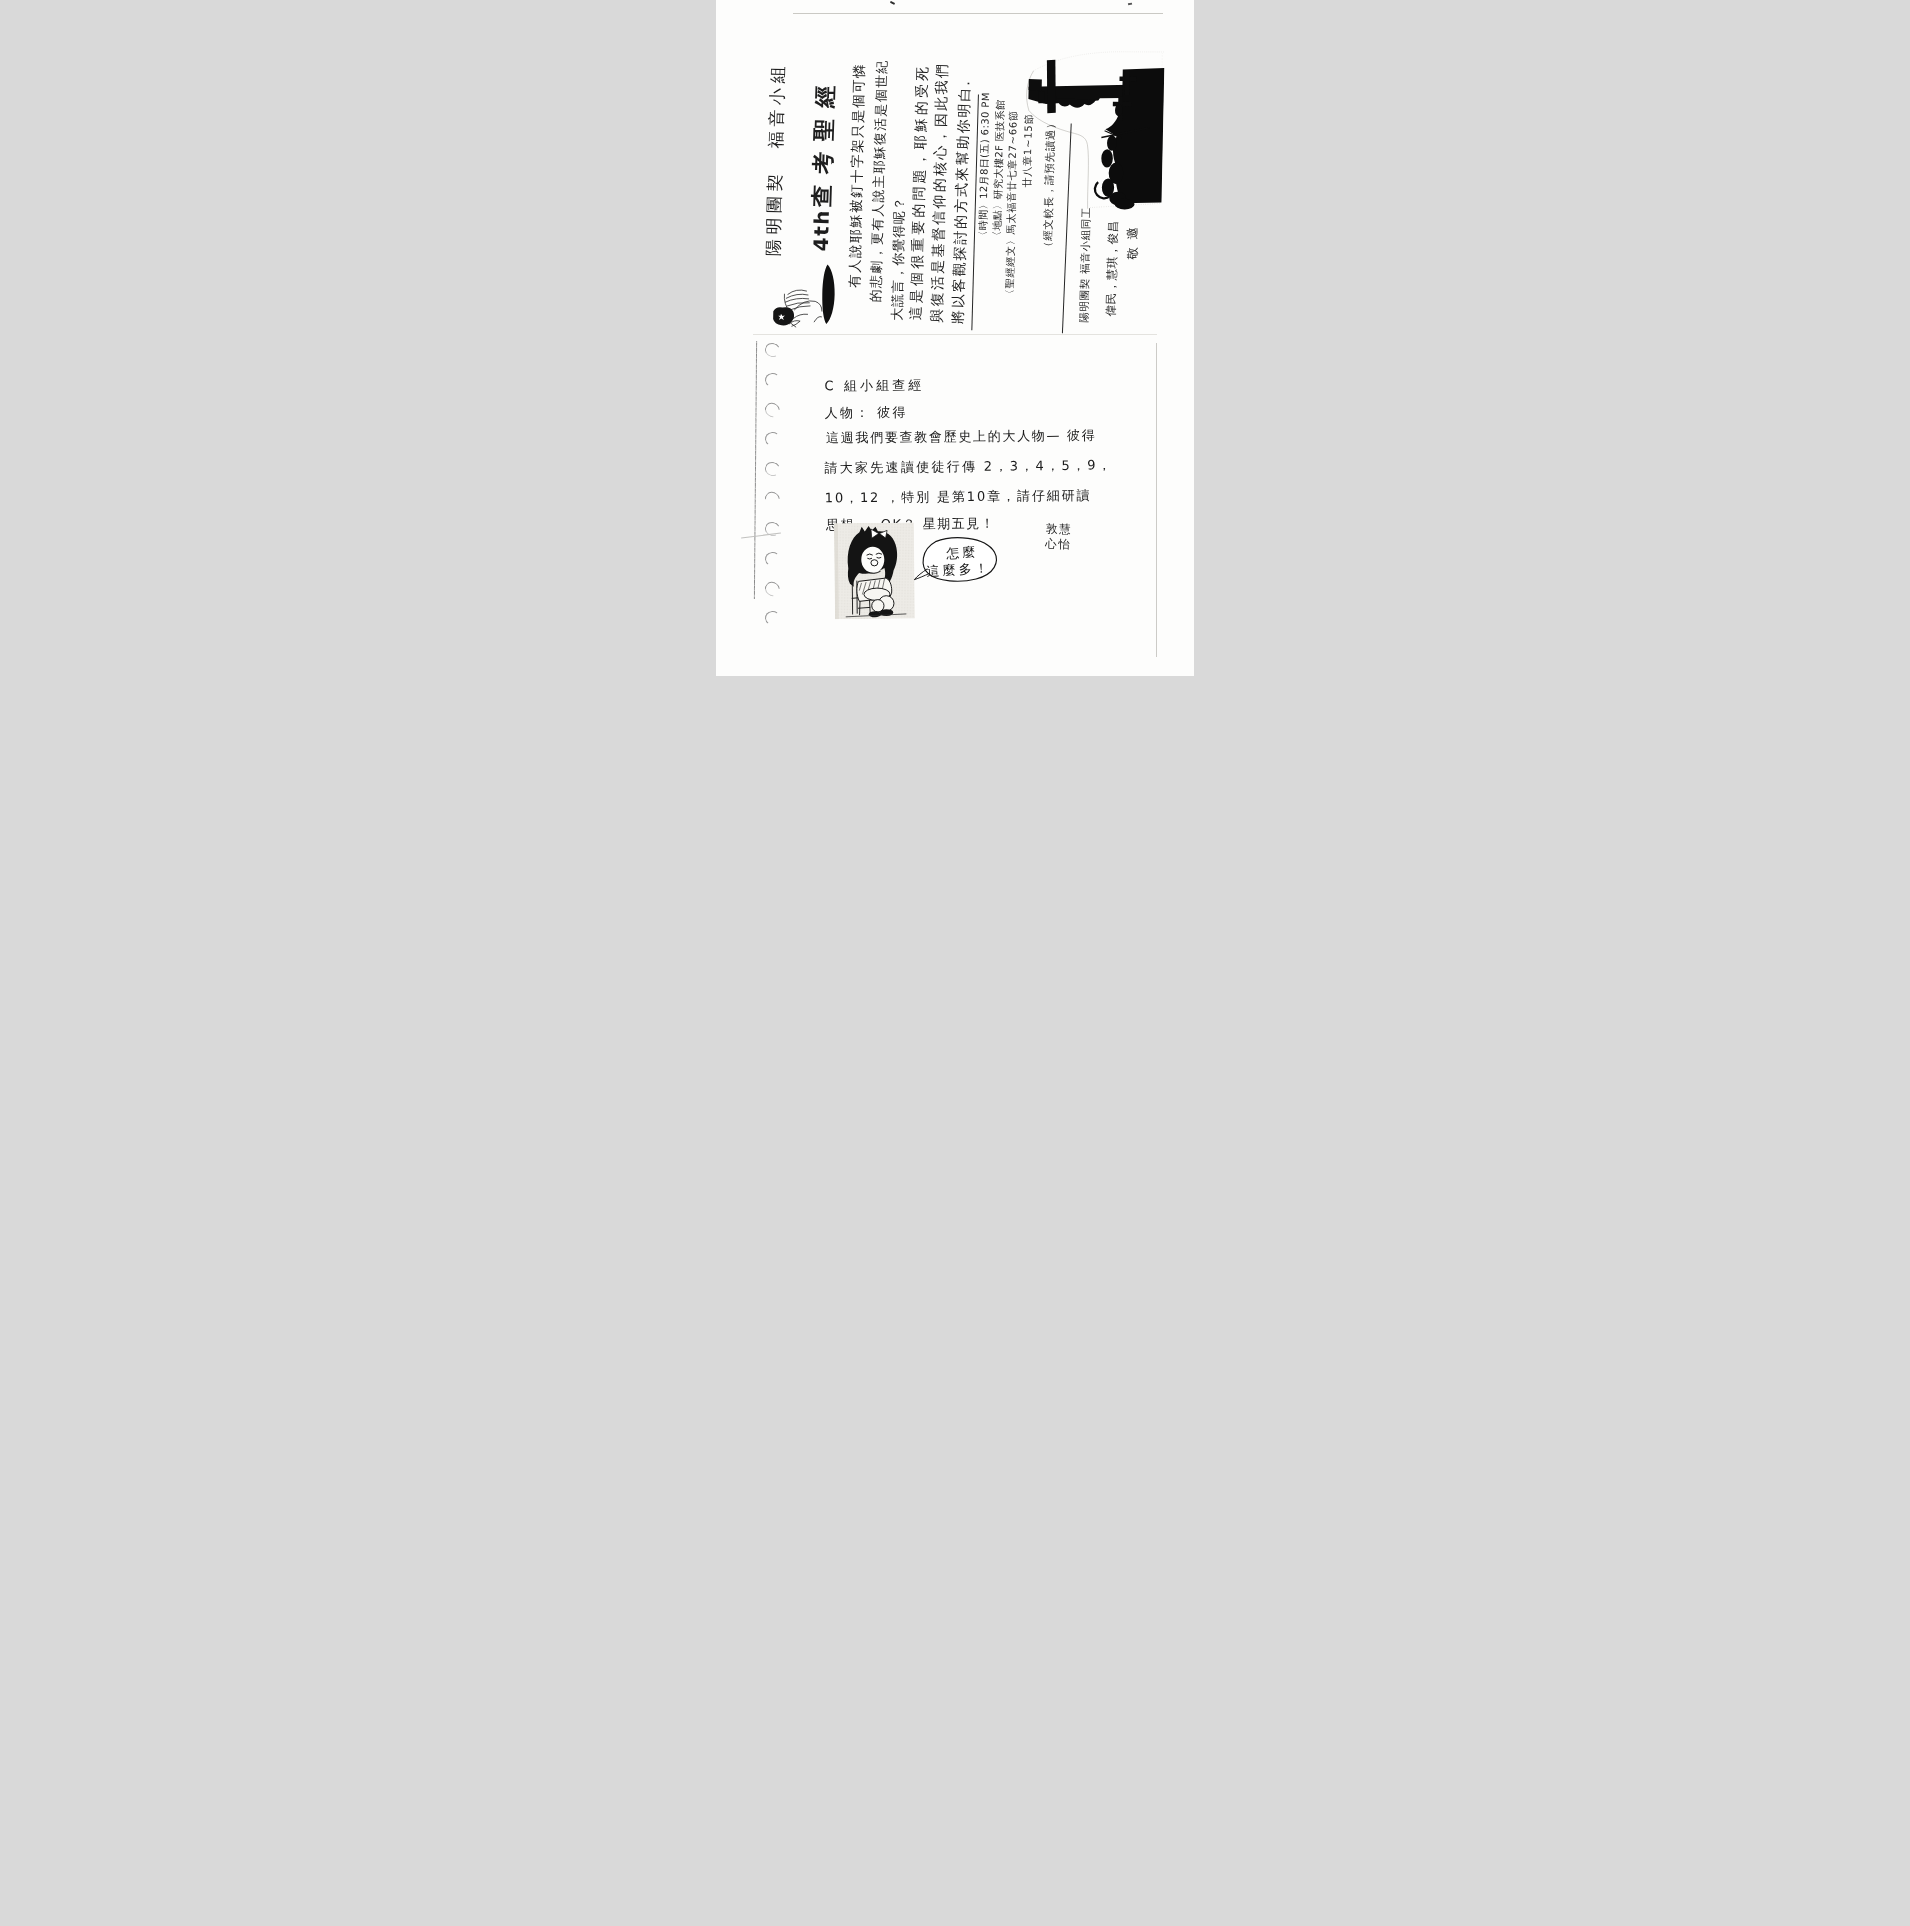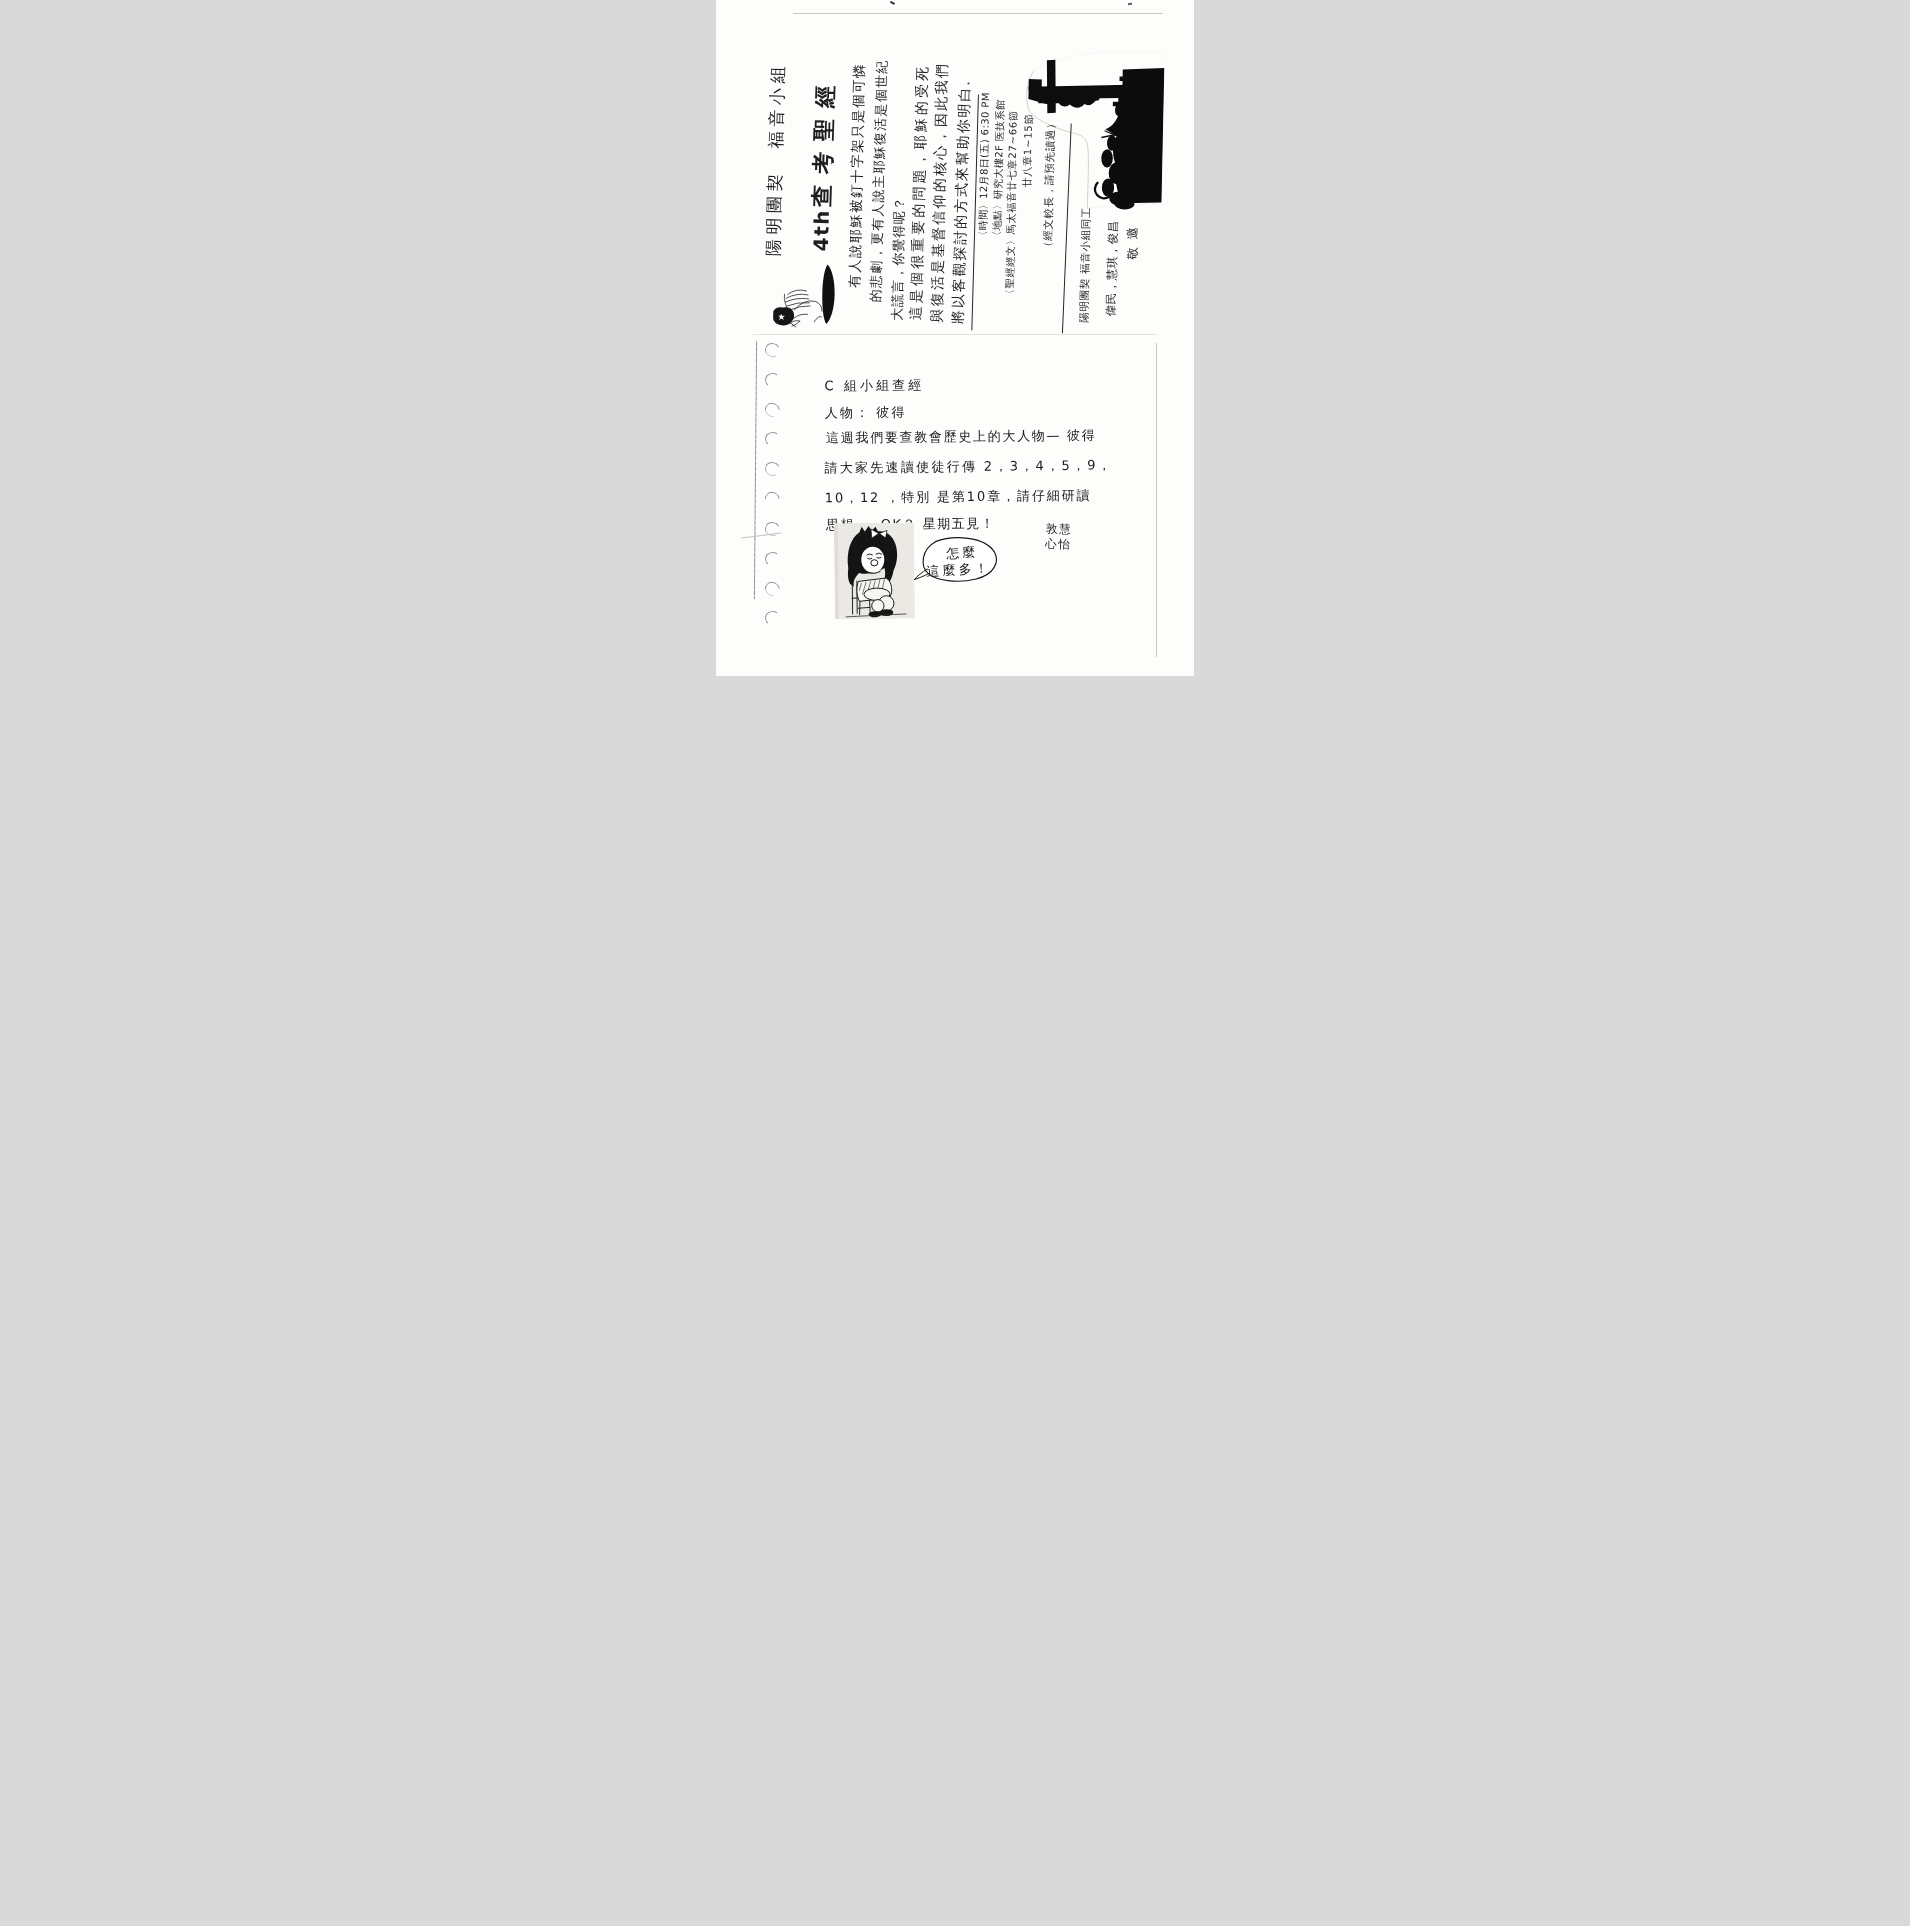--- a/index.html
+++ b/index.html
@@ -52,21 +52,21 @@
     position:absolute; left:49px; width:13px; height:11.6px; border-radius:50%;
     border:1.2px solid #808080; border-right-color:transparent; border-bottom-color:#bdbdbd;
     opacity:.8; transform:rotate(18deg);
   }
   .hole:nth-child(2n){ transform:rotate(-6deg); border-bottom-color:transparent; }
   .hole:nth-child(3n){ transform:rotate(40deg); }
   
   #notes { position:absolute; inset:0; transform:rotate(-.6deg); }
   .bline { position:absolute; white-space:nowrap; font-size:13px; color:#1b1b1b; }
   .b1 { left:108px; top:376px;  letter-spacing:3.1px; }
-  .b2 { left:108px; top:403px; letter-spacing:2.3px;font-family:Liberation Serif, serif; }
+  .b2 { left:108px; top:403px; letter-spacing:2.3px; }
   .b3 { left:109px; top:428px; letter-spacing:1.7px; }
   .b4 { left:107px; top:458px; letter-spacing:2.3px; }
   .b5 { left:107px; top:488px; letter-spacing:1.9px; }
   .b6 { left:108px; top:515px; letter-spacing:1.5px; }
   .sig { position:absolute; font-size:11.6px; letter-spacing:1.5px; transform:rotate(2deg); color:#222; }
   .sig1 { left:328px; top:523px; }
   .sig2 { left:327px; top:538px; }
   
   .imgbox { position:absolute; }
   #crucifix { left:302px; top:45px; width:141px; height:164px; }

